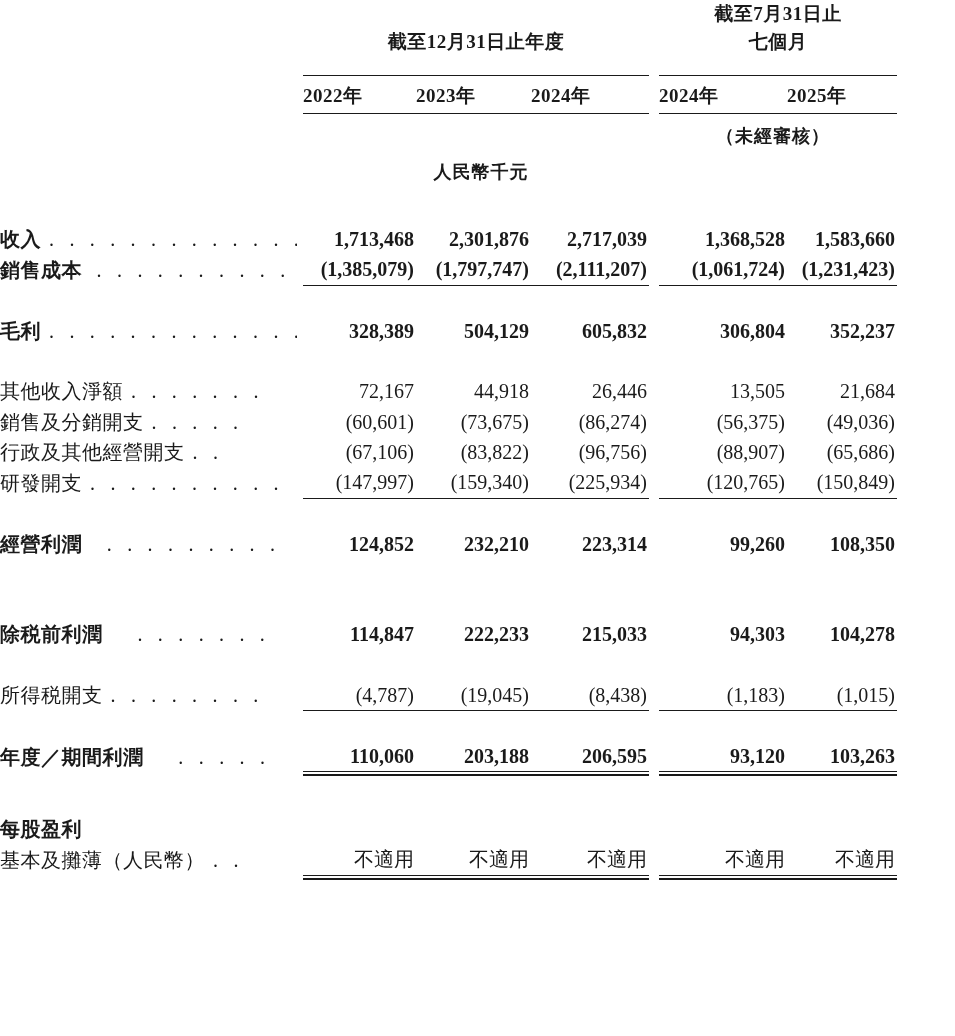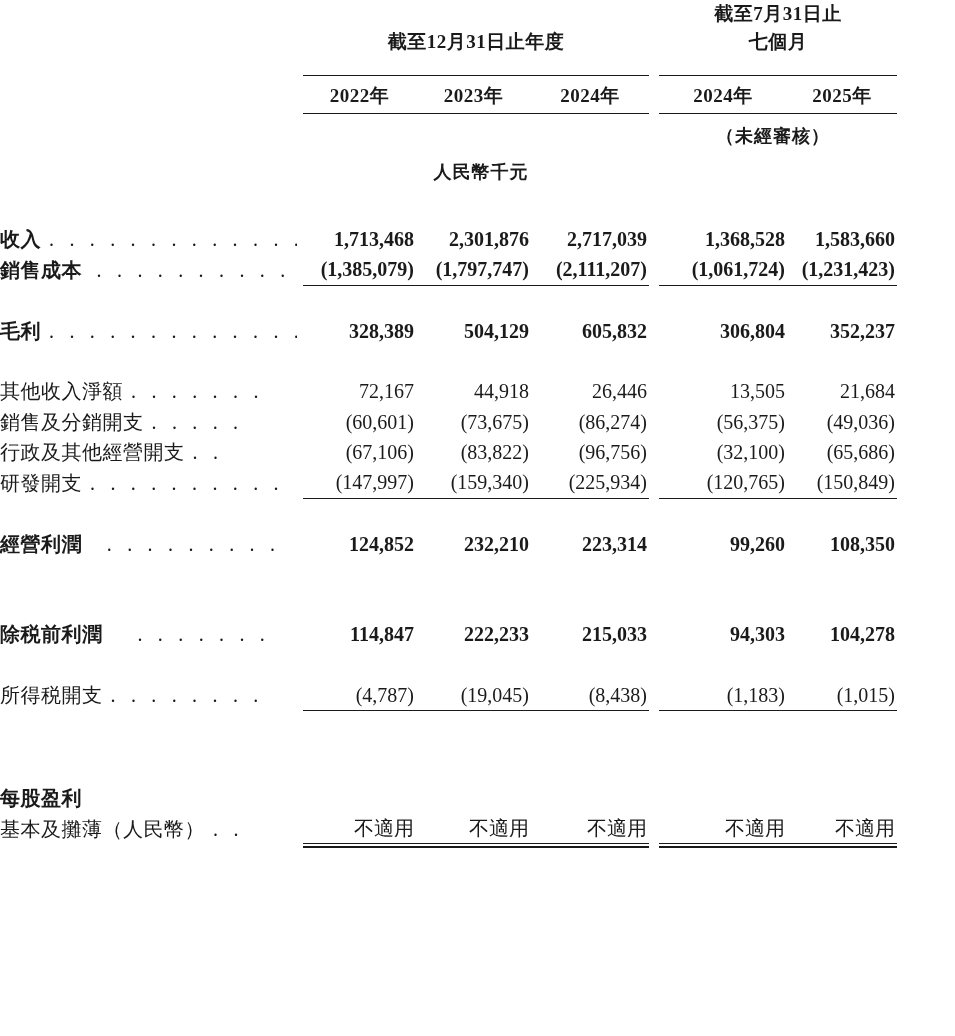--- a/index.html
+++ b/index.html
@@ -44,21 +44,21 @@
     font-size: 19px;
     font-weight: bold;
     letter-spacing: 0.5px;
     padding-bottom: 20px;
     line-height: 1.45;
   }
   .hdr-group.ruled {
     border-bottom: 1.6px solid #1a1a1a;
   }
   .hdr-year {
-    text-align: center;
+    text-align: left;
     font-size: 19px;
     font-weight: bold;
     letter-spacing: 0.5px;
     padding: 7px 0 4px 0;
     border-bottom: 1.6px solid #1a1a1a;
   }
 
   .unit-line {
     text-align: center;
     font-size: 18px;
@@ -280,21 +280,21 @@
     <td class="lbl">
       <span class="lbl-inner">
         <span class="lbl-text">行政及其他經營開支</span>
         <span class="leader">. .</span>
       </span>
     </td>
     <td class="num">(67,106)</td>
     <td class="num">(83,822)</td>
     <td class="num">(96,756)</td>
     <td></td>
-    <td class="num">(32,100)</td>
+    <td class="num">(88,907)</td>
     <td class="num">(65,686)</td>
     <td></td>
   </tr>
 
   <tr>
     <td class="lbl">
       <span class="lbl-inner">
         <span class="lbl-text">研發開支</span>
         <span class="leader">. . . . . . . . . .</span>
       </span>
@@ -370,20 +370,35 @@
     <td></td>
     <td class="num rule-single">(1,183)</td>
     <td class="num rule-single">(1,015)</td>
     <td></td>
   </tr>
 
   <tr class="spacer-md">
         <td colspan="8"></td>
       </tr>
 
+  <tr>
+    <td class="lbl bold">
+      <span class="lbl-inner">
+        <span class="lbl-text">年度／期間利潤</span>
+        <span class="leader">. . . . .</span>
+      </span>
+    </td>
+    <td class="num bold rule-double">110,060</td>
+    <td class="num bold rule-double">203,188</td>
+    <td class="num bold rule-double">206,595</td>
+    <td></td>
+    <td class="num bold rule-double">93,120</td>
+    <td class="num bold rule-double">103,263</td>
+    <td></td>
+  </tr>
 
   <tr class="spacer-lg">
         <td colspan="8"></td>
       </tr>
 
   <tr>
     <td class="grp-head">每股盈利</td>
     <td colspan="7"></td>
   </tr>
 

